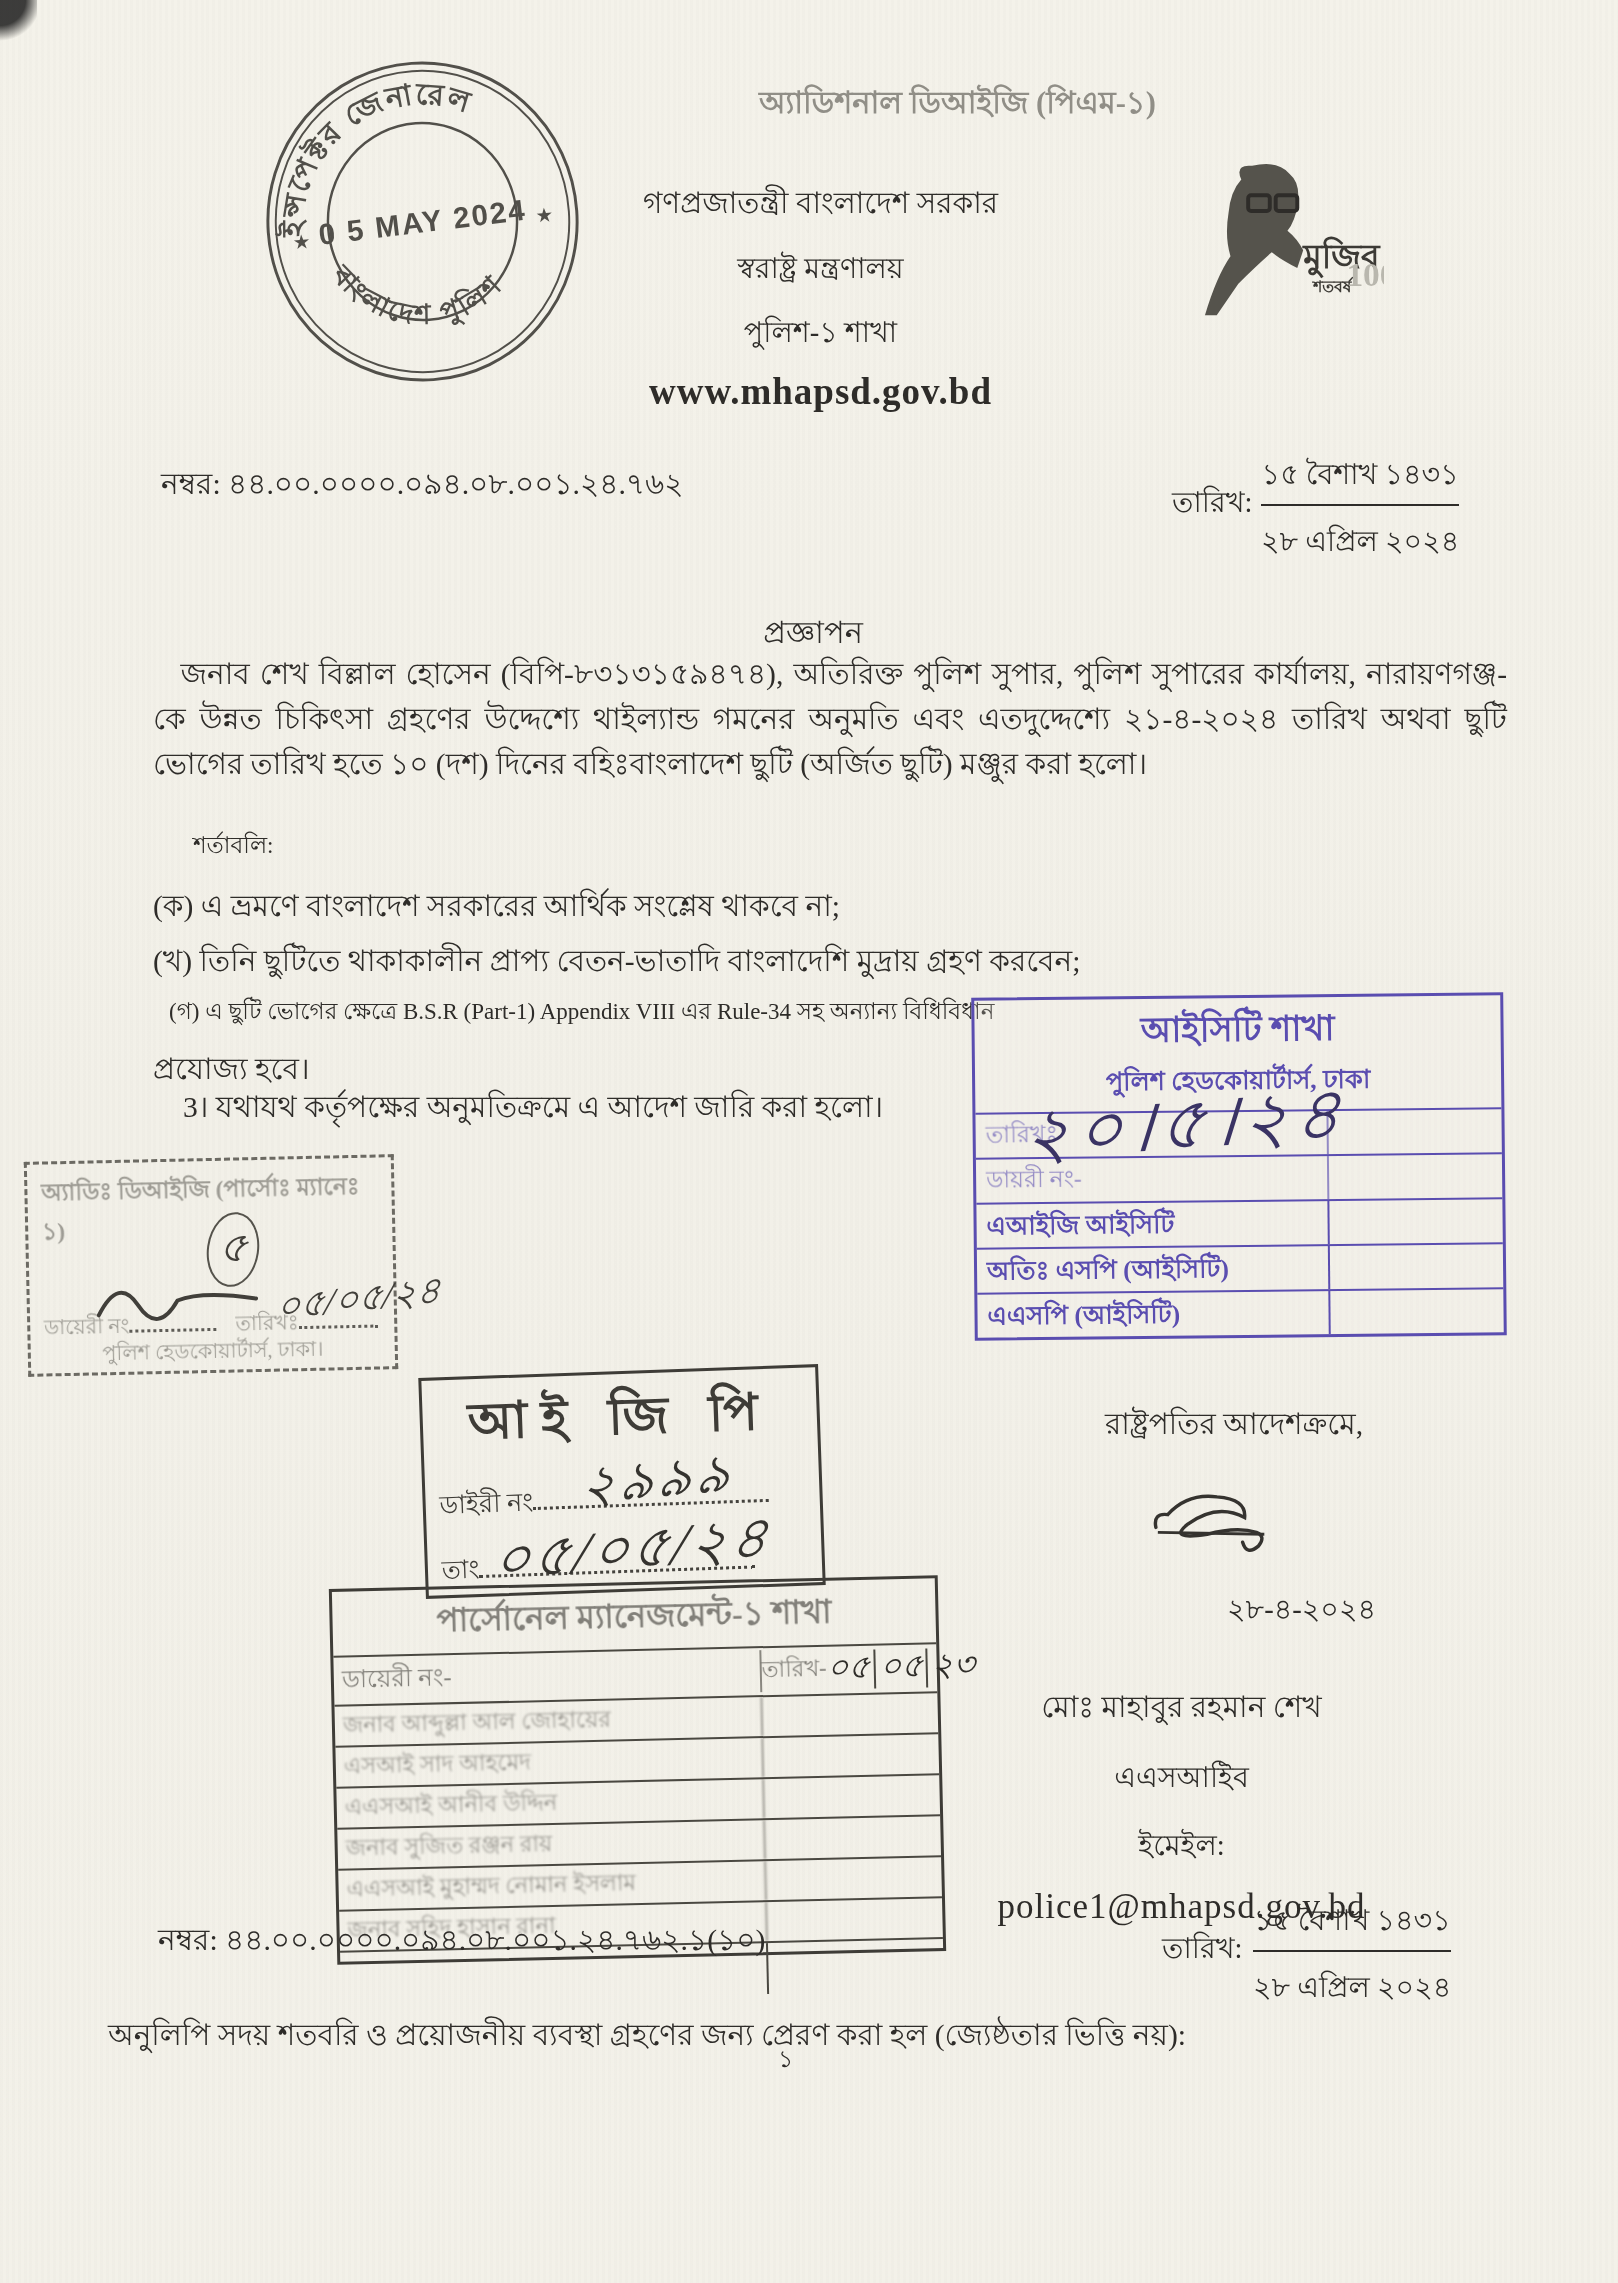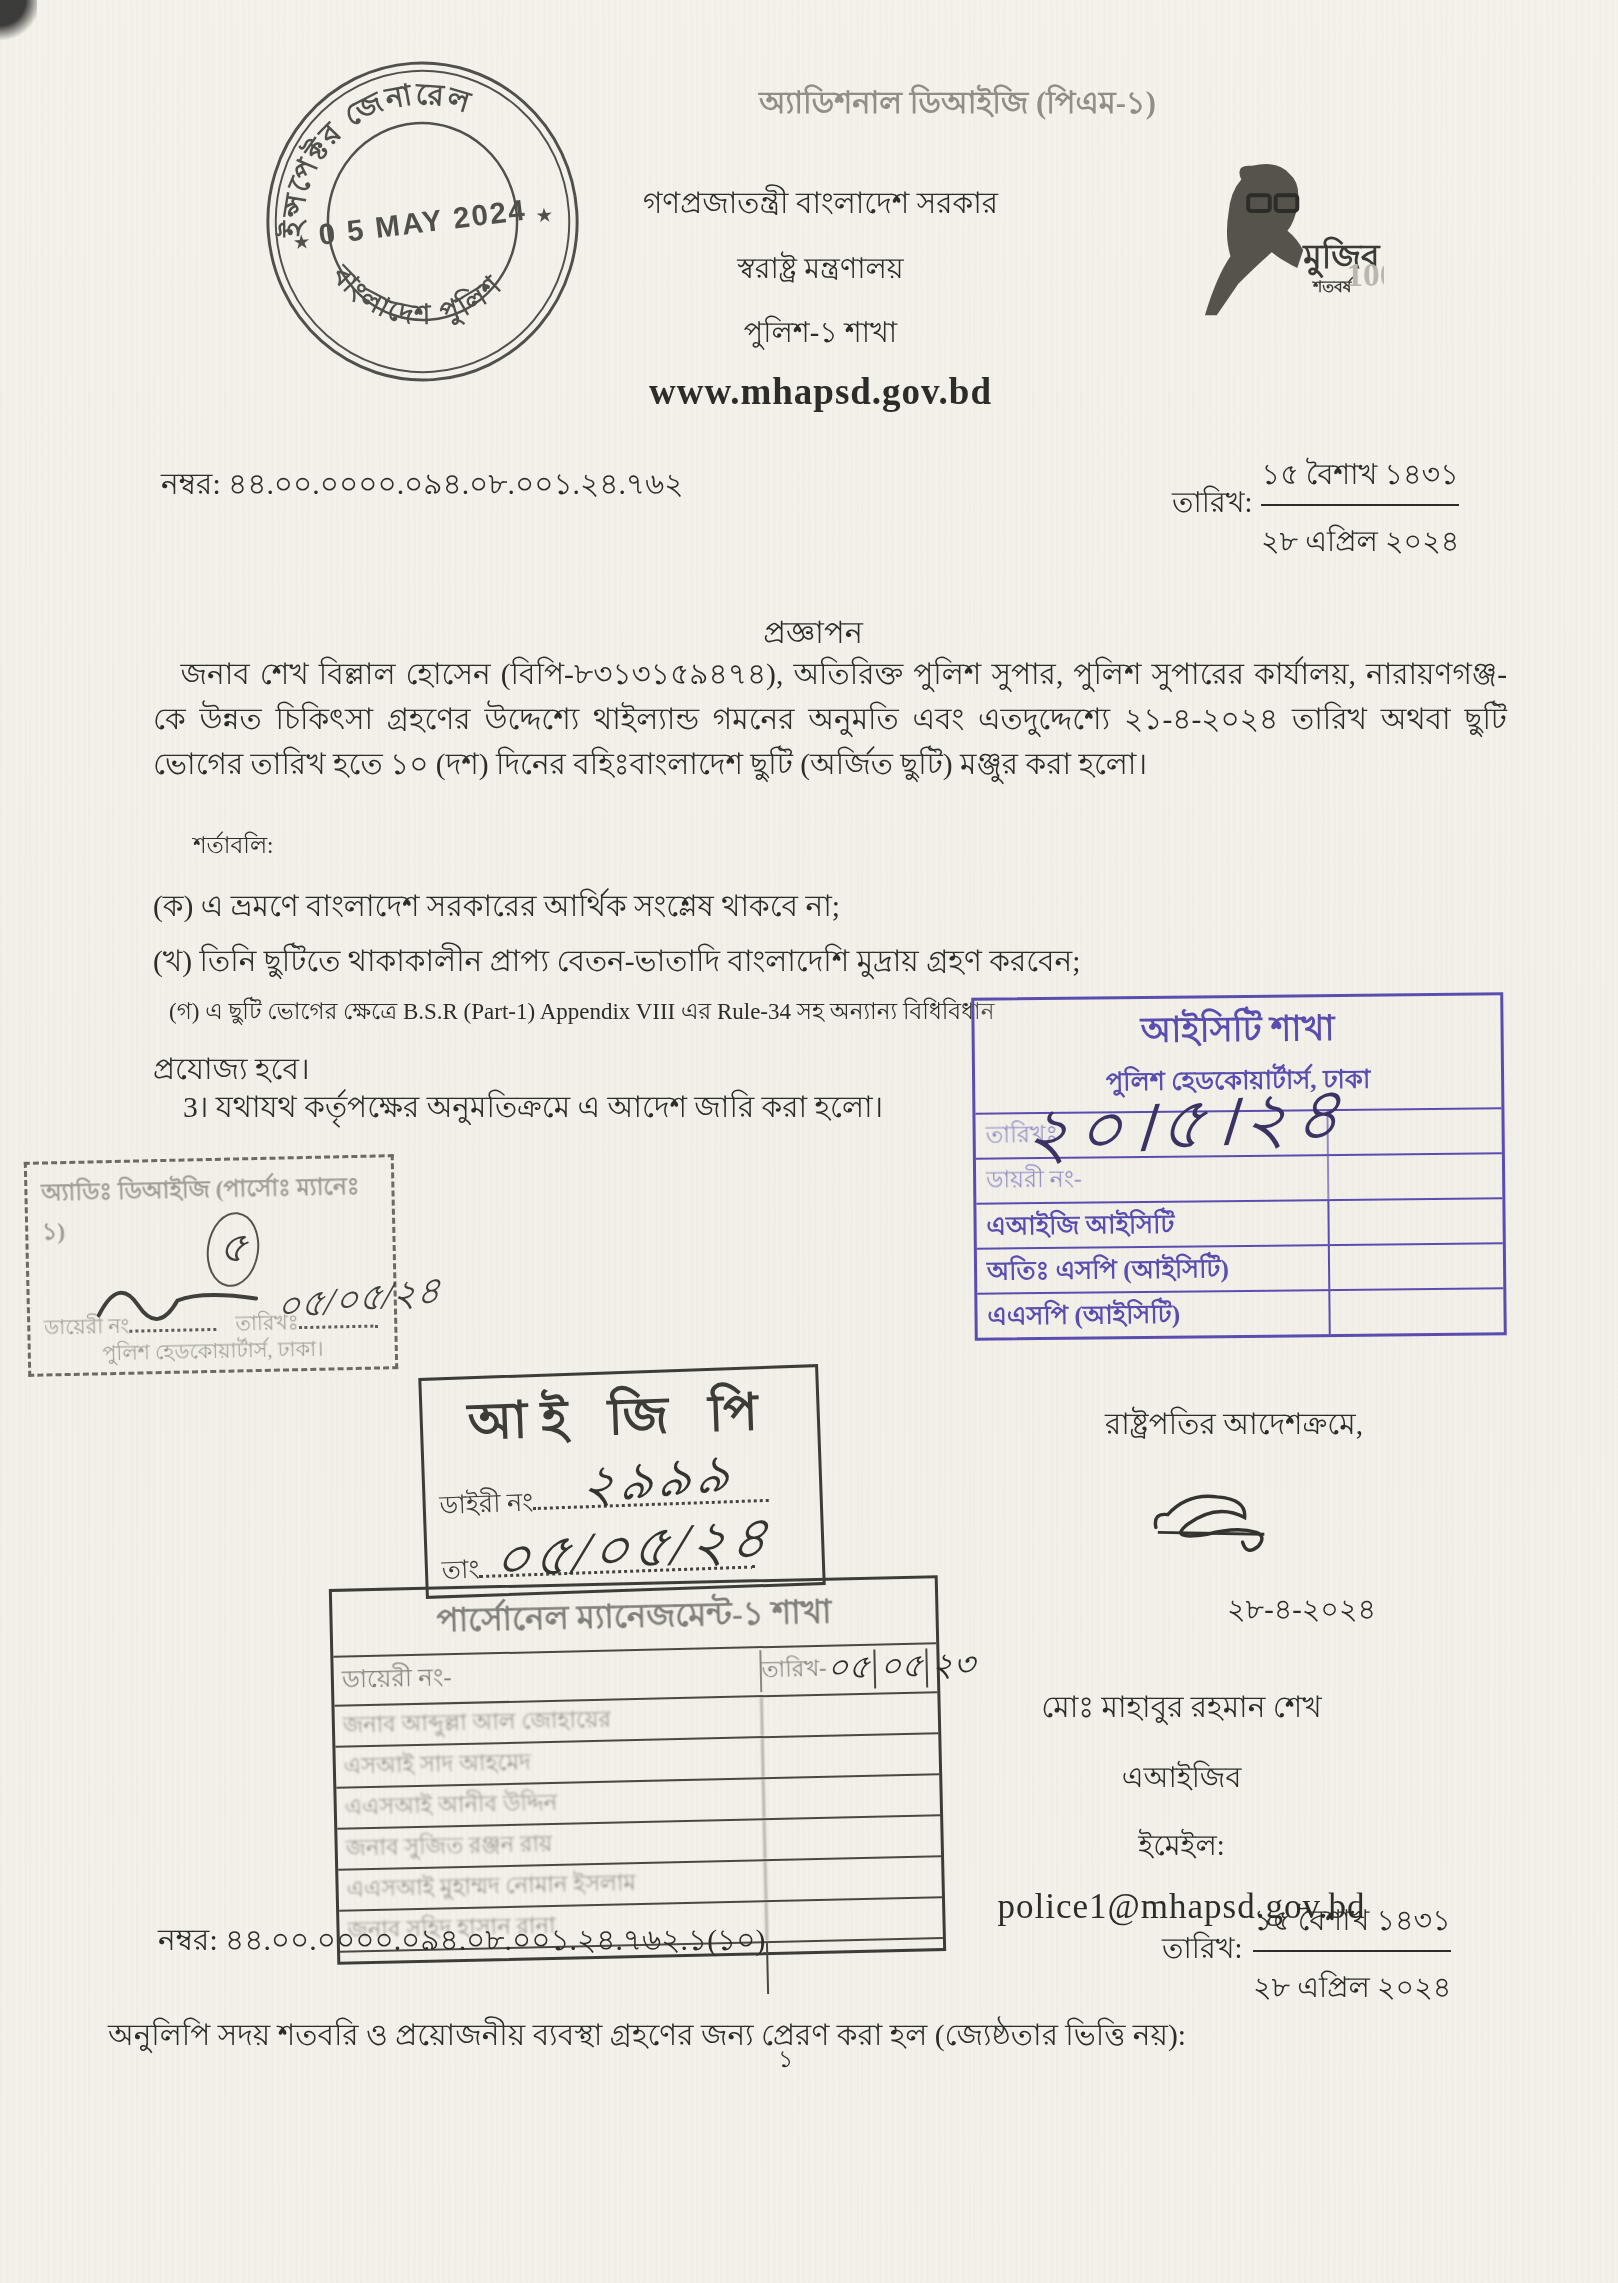--- a/index.html
+++ b/index.html
@@ -201,21 +201,21 @@
         <div></div>
       </div>
     <div class="pm-row" style="height:51px;">
         <div class="pm-left"></div>
         <div></div>
       </div>
   </div>
 
   <div class="abs ctr bn" style="left:965px;top:1684px;width:433px;">
     <div style="font-size:29.6px;margin-bottom:21.7px;">মোঃ মাহাবুর রহমান শেখ</div>
-    <div style="font-size:28.6px;margin-bottom:21.7px;">এআইজিব</div>
+    <div style="font-size:28.6px;margin-bottom:21.7px;">এএসআইিব</div>
     <div style="font-size:28.6px;margin-bottom:15.8px;">ইমেইল:</div>
     <div style="font-size:35px;letter-spacing:1px;">police1@mhapsd.gov.bd</div>
   </div>
 
   <div class="abs bn" style="left:158px;top:1917px;font-size:29.6px;z-index:5;">নম্বর: ৪৪.০০.০০০০.০৯৪.০৮.০০১.২৪.৭৬২.১(১০)</div>
 
   <div class="abs bn" style="left:1162px;top:1899px;width:335px;">
     <span style="font-size:28.6px;position:relative;top:27.6px;">তারিখ:</span>
     <span class="abs" style="left:91px;top:0;text-align:center;">
       <span style="display:block;font-size:28.6px;border-bottom:2px solid #2e2c29;padding-bottom:3.9px;">১৫ বৈশাখ ১৪৩১</span>

